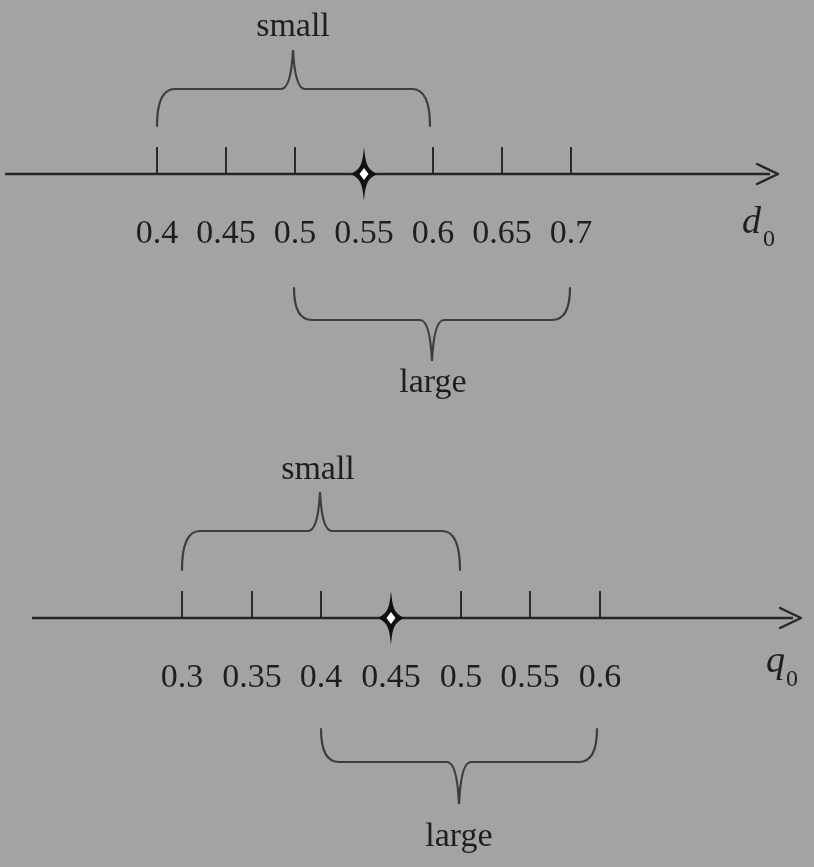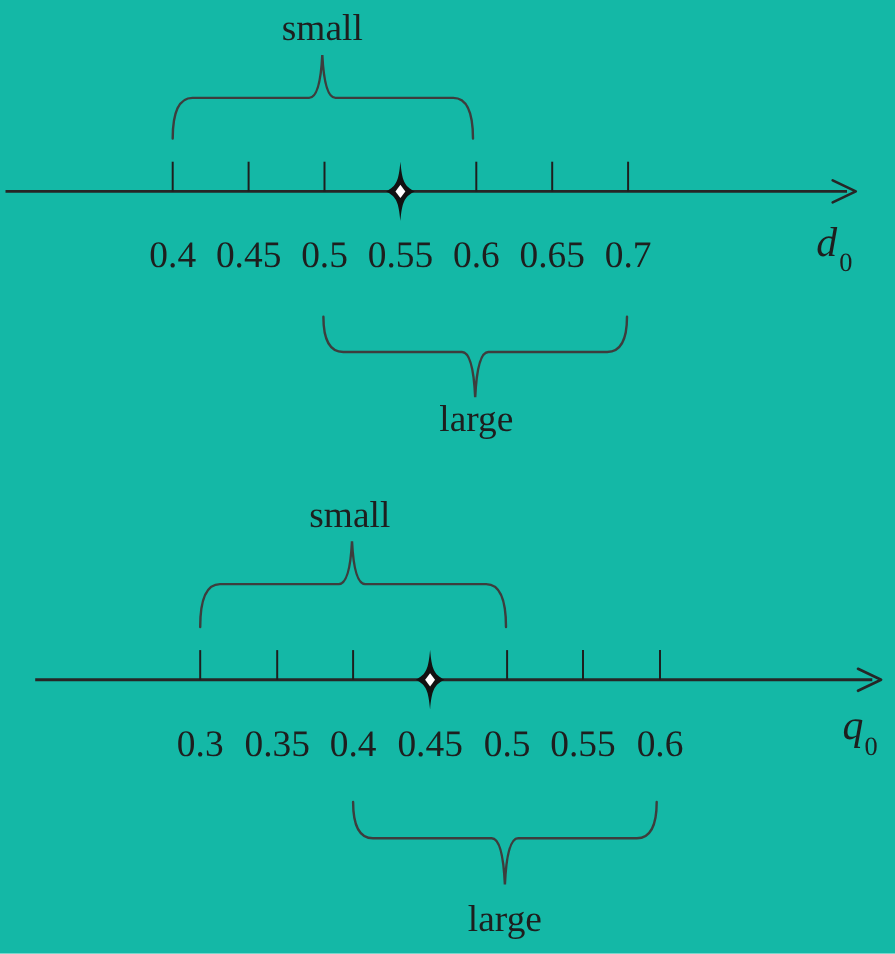--- a/index.html
+++ b/index.html
@@ -1,16 +1,16 @@
 <!DOCTYPE html>
 <html><head>
 <meta charset="utf-8">
 <style>
   html,body{margin:0;padding:0;background:#ffffff;}
-  .page{position:relative;width:814px;height:867px;background:#14b8a6;overflow:hidden;}
+  .page{position:relative;width:814px;height:867px;background:#a3a3a3;overflow:hidden;}
   svg{display:block;}
   .serif{font-family:"Liberation Serif","DejaVu Serif",serif;fill:#1e1e1e;}
   .tick-lbl{font-size:34px;}
   .brace-lbl{font-size:34px;}
   .axis-var{font-size:38px;font-style:italic;}
   .axis-sub{font-size:24px;}
   .axis-stroke{stroke:#262626;stroke-width:2.6;fill:none;}
   .arrow-stroke{stroke:#262626;stroke-width:2.4;fill:none;stroke-linecap:round;stroke-linejoin:round;}
   .tick-stroke{stroke:#1e1e1e;stroke-width:1.8;fill:none;}
   .brace-stroke{stroke:#3d3d3d;stroke-width:2.2;fill:none;stroke-linecap:round;}

